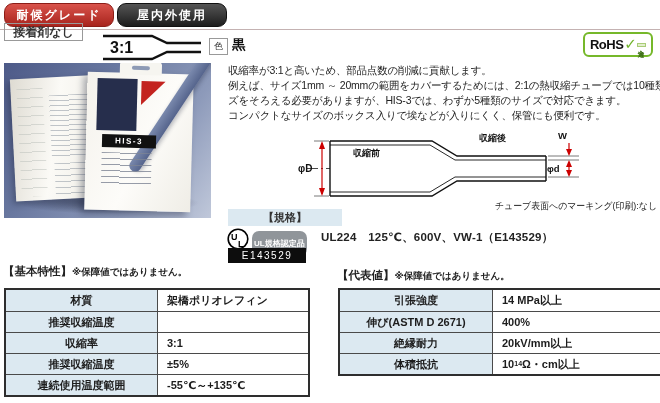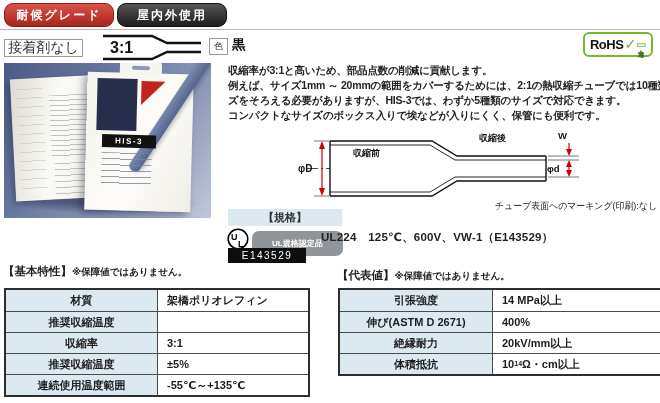--- a/index.html
+++ b/index.html
@@ -8,22 +8,22 @@
 
   
   .badge{position:absolute;top:3px;width:108px;height:22px;border-radius:9px;
          display:flex;align-items:center;justify-content:center;
          color:#fff;font-size:12px;font-weight:bold;letter-spacing:2px;}
   .badge-red{left:4px;background:linear-gradient(#d9534b,#a8241d);border:1px solid #8c1d17;}
   .badge-dark{left:117px;background:linear-gradient(#555,#1d1d1d);border:1px solid #111;}
   .top-divider{position:absolute;left:0;top:29px;width:660px;height:1px;background:#c4b2b2;}
 
   
-  .adhesive-box{position:absolute;left:4px;top:39px;width:77px;height:16px;border:1px solid #999;
-                display:flex;align-items:center;justify-content:center;font-size:14px;font-weight:normal;color:#333;}
+  .adhesive-box{position:absolute;left:4px;top:23px;width:77px;height:16px;border:1px solid #999;
+                display:flex;align-items:center;justify-content:center;font-size:12px;font-weight:bold;color:#333;}
   .ratio-svg{position:absolute;left:100px;top:32px;}
   .color-box{position:absolute;left:209px;top:38px;width:17px;height:15px;border:1px solid #999;
              display:flex;align-items:center;justify-content:center;font-size:9px;color:#333;}
   .color-value{position:absolute;left:232px;top:36px;font-size:13.5px;font-weight:bold;color:#111;}
   .rohs{position:absolute;left:583px;top:32px;width:64px;height:21px;border:2px solid #76b82a;border-radius:6px;
         background:#fff;display:flex;align-items:center;justify-content:center;padding:0 1px;}
   .rohs-text{font-size:13px;font-weight:bold;color:#111;letter-spacing:-0.5px;}
   .rohs-check{font-size:15px;font-weight:bold;color:#6fb32a;line-height:1;margin:0 0 2px 1px;}
   .rohs-suffix{writing-mode:vertical-rl;font-size:6.5px;font-weight:bold;color:#3c6e14;
                background:#e2efcd;border:1px solid #a9cc77;line-height:1.1;padding:1px 0;}
@@ -50,30 +50,30 @@
                   border-top:24px solid #c3231f;border-right:24px solid transparent;}
   .tube-graphic{position:absolute;left:28px;top:58px;width:196px;height:12px;transform:rotate(-58deg);transform-origin:40px 6px;
                 background:linear-gradient(#7a89ad,#55648c);border-radius:6px;box-shadow:2px 2px 4px rgba(20,25,50,.3);}
   .his-label{position:absolute;left:16px;top:62px;width:54px;height:13px;background:#111;
              color:#fff;font-size:8px;font-weight:bold;letter-spacing:1.5px;
              display:flex;align-items:center;justify-content:center;}
   .his-lines{position:absolute;left:16px;top:80px;width:50px;height:34px;
              background:repeating-linear-gradient(#7d8494 0 1px,transparent 1px 6px);opacity:.8;}
 
   
-  .desc-line{position:absolute;left:228px;white-space:nowrap;font-size:10.5px;letter-spacing:-0.2px;color:#222;font-weight:bold;}
+  .desc-line{position:absolute;left:228px;white-space:nowrap;font-size:10.5px;letter-spacing:-0.2px;color:#222;}
 
   
   .diagram-svg{position:absolute;left:295px;top:122px;}
 
   
   .kikaku-bar{position:absolute;left:228px;top:209px;width:114px;height:17px;background:#dce9f1;
               display:flex;align-items:center;justify-content:center;font-size:11px;font-weight:bold;color:#333;}
   .ul-logo{position:absolute;left:227px;top:228px;}
-  .ul-pill{position:absolute;left:252px;top:231px;height:25px;padding:0 20px;background:#90959a;border-radius:7px;
+  .ul-pill{position:absolute;left:252px;top:231px;height:25px;padding:0 2px;background:#90959a;border-radius:7px;
            color:#fff;font-size:8px;font-weight:bold;display:flex;align-items:center;}
   .ul-spec{position:absolute;left:321px;top:230px;font-size:11.5px;font-weight:600;color:#222;letter-spacing:0.2px;}
   .e-number{position:absolute;left:228px;top:248px;width:78px;height:15px;background:#0d0d0d;
             color:#fff;font-size:10px;letter-spacing:1.5px;display:flex;align-items:center;justify-content:center;}
 
   
   .tbl-heading{position:absolute;font-size:11.5px;font-weight:bold;color:#222;white-space:nowrap;}
   .tbl-note{font-size:9.5px;font-weight:bold;color:#222;}
   .spec-table{position:absolute;border:2px solid #2e2e2e;background:#fff;}
   .spec-row{display:flex;height:21px;box-sizing:border-box;}

